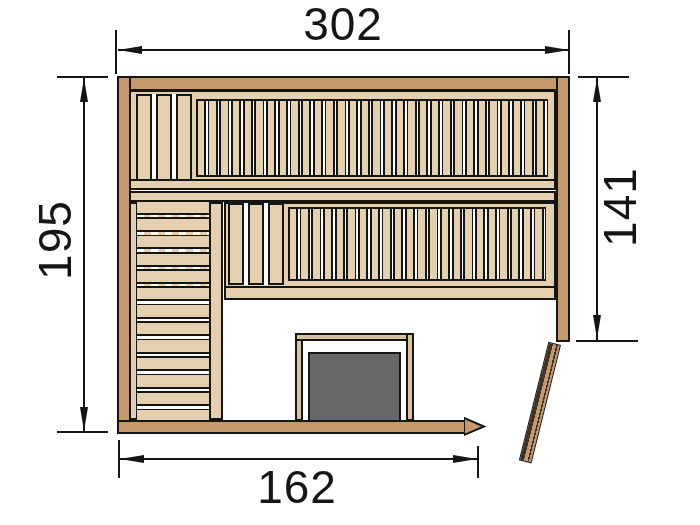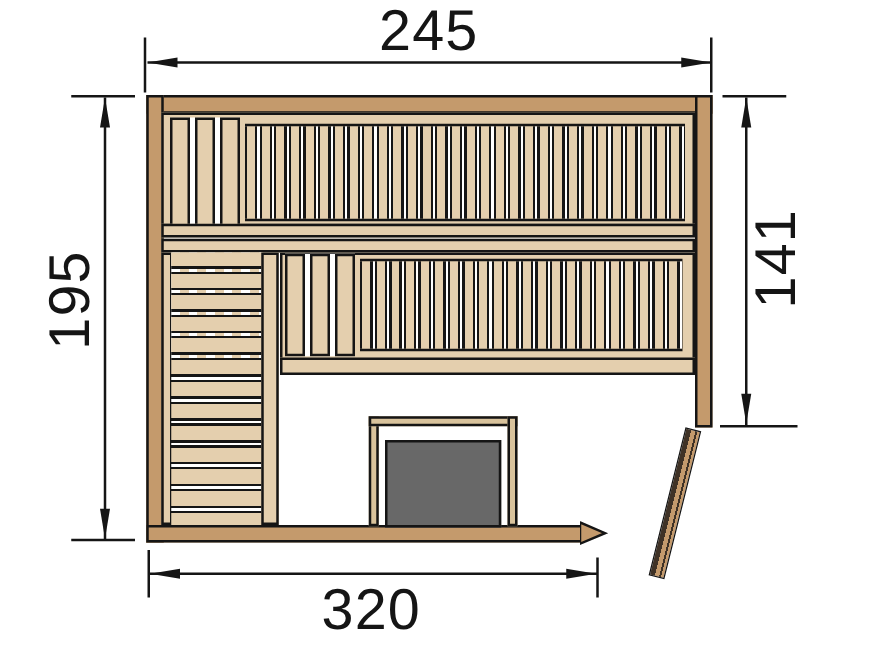--- a/index.html
+++ b/index.html
@@ -37,21 +37,21 @@
   .dim-label{position:absolute;width:200px;text-align:center;font-size:46px;line-height:46px;
              color:#151515;letter-spacing:1px;white-space:nowrap;}
   .rot{transform:rotate(-90deg);}
 </style>
 </head>
 <body>
 
 <div class="stage">
 
   <div>
-    <div class="dim-label" style="left:243px;top:1px;">245</div>
+    <div class="dim-label" style="left:243px;top:1px;">302</div>
     <div class="ln" style="left:115px;top:30px;width:2px;height:44px;"></div>
     <div class="ln" style="left:568px;top:30px;width:2px;height:44px;"></div>
     <div class="ln" style="left:118px;top:49px;width:451px;height:2px;"></div>
     <div class="arr arr-l" style="left:118px;top:46px;"></div>
     <div class="arr arr-r" style="left:545px;top:46px;"></div>
   </div>
 
   <div>
     <div class="dim-label rot" style="left:-45px;top:217px;">195</div>
     <div class="ln" style="left:57px;top:76px;width:51px;height:2px;"></div>
@@ -64,21 +64,21 @@
   <div>
     <div class="dim-label rot" style="left:520px;top:184px;">141</div>
     <div class="ln" style="left:578px;top:76px;width:51px;height:2px;"></div>
     <div class="ln" style="left:576px;top:340px;width:62px;height:2px;"></div>
     <div class="ln" style="left:596px;top:78px;width:2px;height:263px;"></div>
     <div class="arr arr-u" style="left:593px;top:78px;"></div>
     <div class="arr arr-d" style="left:593px;top:315px;"></div>
   </div>
 
   <div>
-    <div class="dim-label" style="left:197px;top:464px;">320</div>
+    <div class="dim-label" style="left:197px;top:464px;">162</div>
     <div class="ln" style="left:118px;top:440px;width:2px;height:38px;"></div>
     <div class="ln" style="left:477px;top:446px;width:2px;height:32px;"></div>
     <div class="ln" style="left:120px;top:458px;width:358px;height:2px;"></div>
     <div class="arr arr-l" style="left:120px;top:455px;"></div>
     <div class="arr arr-r" style="left:453px;top:455px;"></div>
   </div>
 
   <div class="wall" style="left:117px;top:76px;width:453px;height:15px;"></div>
   <div class="wall" style="left:117px;top:76px;width:14px;height:358px;"></div>
   <div class="wall" style="left:556px;top:76px;width:14px;height:266px;"></div>

